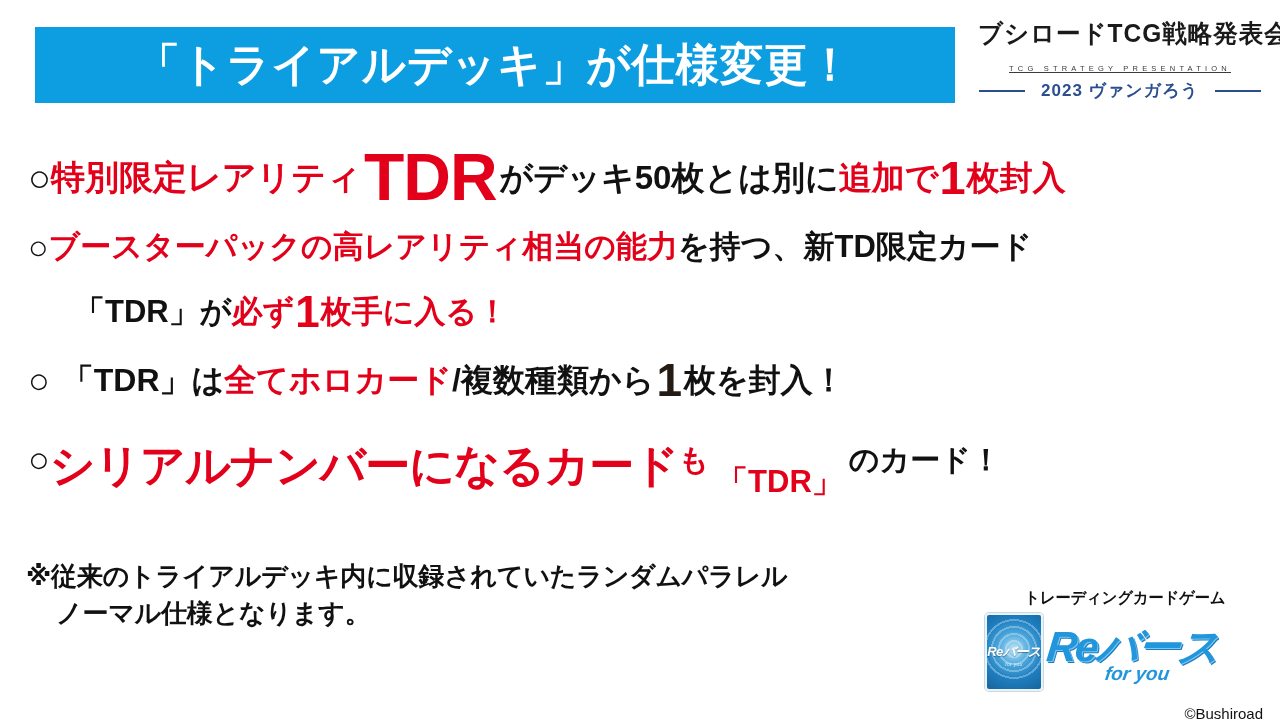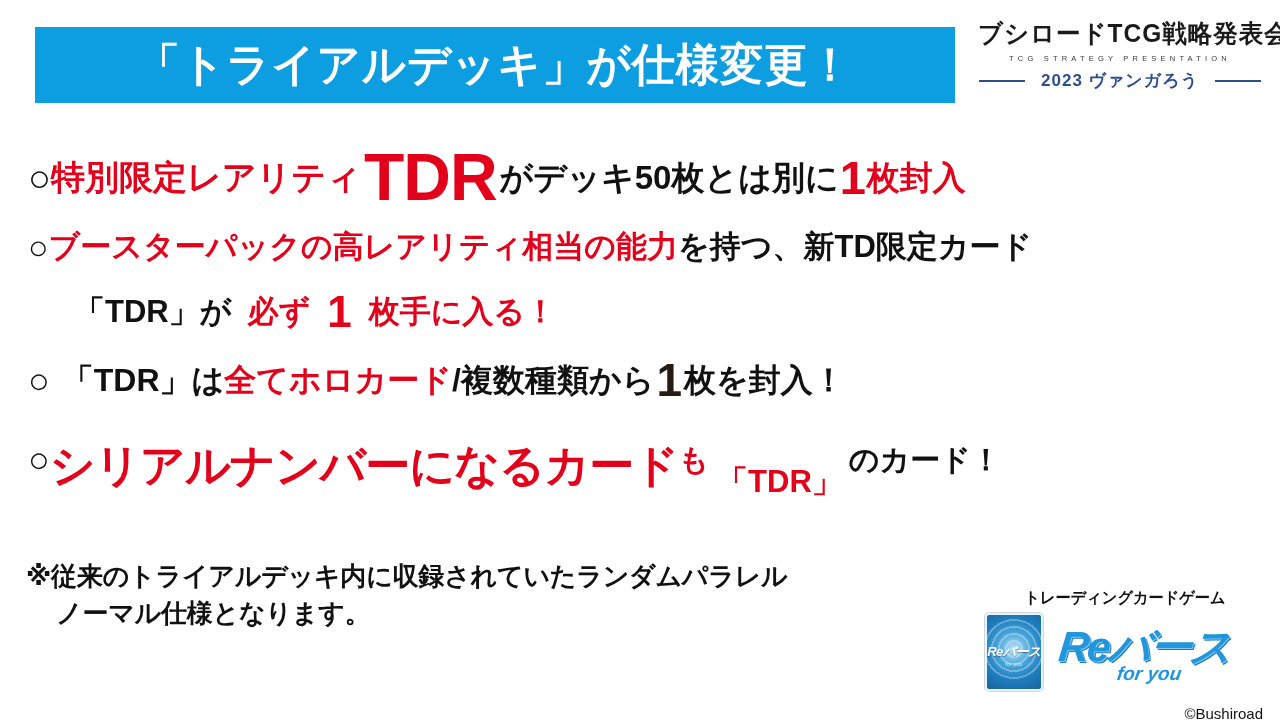--- a/index.html
+++ b/index.html
@@ -34,23 +34,24 @@
     font-weight: bold;
     letter-spacing: 1px;
     line-height: 1.05;
     white-space: nowrap;
     transform: scaleX(0.98);
   }
   .event-logo .ev-sub {
     font-size: 7.5px;
     letter-spacing: 4.2px;
     color: #3a3a3a;
-    margin-top: 8px;
+    margin-top: 18px;
     white-space: nowrap;
     font-weight: normal;
+    text-decoration: underline;
   }
   .event-logo .ev-year {
     display: flex;
     align-items: center;
     justify-content: center;
     gap: 16px;
     margin-top: 6px;
     color: #2b4f8e;
     font-size: 17px;
     font-weight: bold;
@@ -115,21 +116,21 @@
   }
   .line1 .seg-b { font-size: 33px; }
   .line1 .one-big { font-size: 47px; line-height: 0.9; padding: 0 1px; }
 
   
   .line2 { height: 62px; align-items: center; }
   .line2 .mark { font-size: 34px; color: #111; }
   .line2 .seg { font-size: 31px; }
 
   
-  .line2b { height: 68px; align-items: center; padding-left: 46px; gap: 16px; }
+  .line2b { height: 68px; align-items: center; padding-left: 46px; }
   .line2b .seg { font-size: 31px; }
   .line2b .one-big { font-size: 44px; line-height: 0.9; padding: 0 1px; }
 
   
   .line3 { height: 70px; align-items: center; }
   .line3 .mark { font-size: 36px; color: #111; }
   .line3 .seg { font-size: 32px; }
   .line3 .one-big { font-size: 46px; line-height: 0.9; padding: 0 2px; color: #241c14; }
 
   
@@ -167,21 +168,21 @@
     font-weight: bold;
     color: #111111;
     letter-spacing: 0px;
     white-space: nowrap;
     text-align: center;
     transform: scaleX(0.95);
   }
   .brand .brand-row {
     display: flex;
     align-items: center;
-    gap: 16px;
+    gap: 4px;
     margin-top: 4px;
   }
   .brand .card-icon {
     width: 54px;
     height: 74px;
     border-radius: 4px;
     background:
       radial-gradient(circle at 50% 46%, #bfe4f6 0%, #4da9dd 32%, #1f7fc0 62%, #17649b 100%);
     border: 2px solid #e8f4fb;
     box-shadow: 0 0 0 1px #cfd6db;
@@ -278,20 +279,21 @@
     <div class="title-text">「トライアルデッキ」が仕様変更！</div>
   </div>
 
   <div class="body-block">
 
     <div class="bullet-line line1">
       <span class="mark">○</span>
       <span class="seg-a r">特別限定レアリティ</span>
       <span class="tdr-big r">TDR</span>
       <span class="seg-b k">がデッキ50枚とは別に</span>
+      <span class="seg-b r">追加で</span>
       <span class="one-big r">1</span>
       <span class="seg-b r">枚封入</span>
     </div>
 
     <div class="bullet-line line2">
       <span class="mark">○</span>
       <span class="seg r">ブースターパックの高レアリティ相当の能力</span>
       <span class="seg k">を持つ、新TD限定カード</span>
     </div>
 

